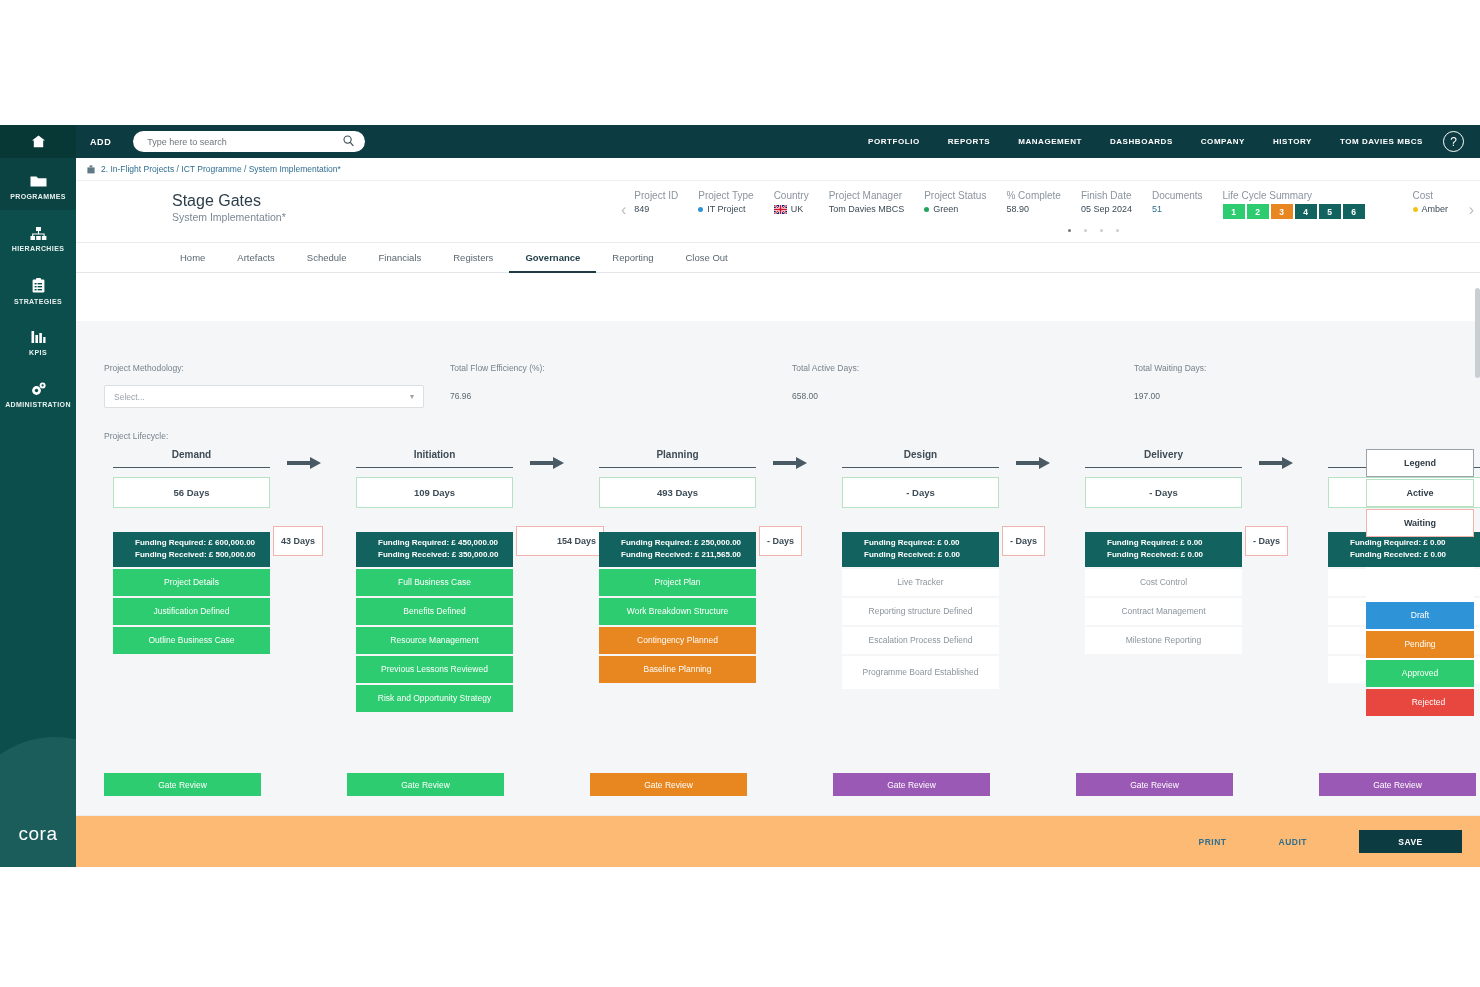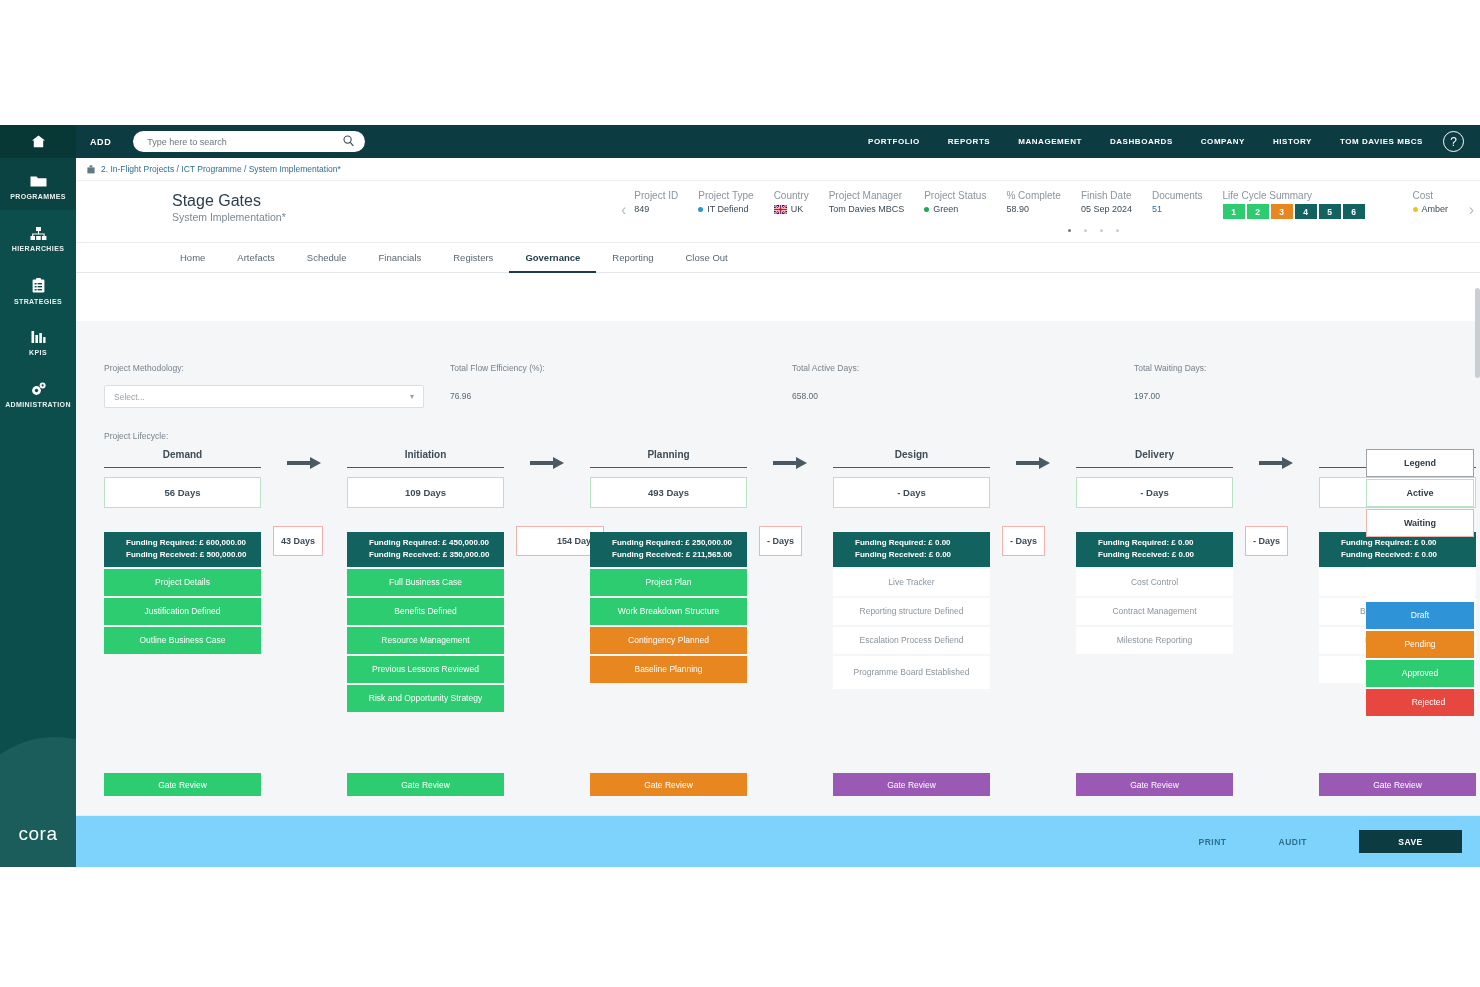--- a/index.html
+++ b/index.html
@@ -120,21 +120,21 @@
     display: flex; align-items: center; padding: 0 9px; font-size: 8.5px; color: #9aa2a9; cursor: pointer;
     position: relative;
   }
   .select .caret { position: absolute; right: 9px; top: 6px; color: #9aa2a9; font-size: 8px; }
 
   .lifecycle-lbl { position: absolute; left: 28px; top: 110px; font-size: 8.5px; color: #77828c; }
 
   .board { position: absolute; left: 28px; top: 128px; width: 1350px; }
 
   .cols { position: relative; }
-  .col { position: absolute; top: 0; width: 157px; }
+  .col { position: absolute; top: 0; width: 157px; margin-left: 9px; }
   .colhead {
     text-align: center; font-size: 10px; font-weight: 700; color: #3d4c57;
     padding-bottom: 7px; border-bottom: 1.5px solid #4a5a64;
   }
   .daybox {
     margin-top: 9px; height: 31px; border: 1px solid #b7e3c4; background: #fff;
     display: flex; align-items: center; justify-content: center;
     font-size: 9.5px; font-weight: 700; color: #3d4c57;
   }
   .arrow { position: absolute; top: 8px; width: 34px; height: 12px; }
@@ -175,21 +175,21 @@
   .lg-list { margin-top: 30px; }
   .lg-item {
     height: 27px; display: flex; align-items: center; justify-content: center;
     font-size: 8.5px; line-height: 10.5px; text-align: center; margin-bottom: 2px; color: #fff;
   }
   .lg-item.two { height: 33px; }
 
   
   .footer {
     position: absolute; left: 76px; bottom: 0; width: 1404px; height: 52px;
-    background: #7dd3fc; border-top: 1px solid #eaecee; display: flex; align-items: center;
+    background: #fdba74; border-top: 1px solid #eaecee; display: flex; align-items: center;
     justify-content: flex-end; padding-right: 18px;
   }
   .foot-link { font-size: 8.5px; color: #2f6f8f; letter-spacing: .5px; font-weight: 700; margin-right: 52px; cursor: pointer; }
   .save-btn {
     width: 103px; height: 23px; background: #0d3b42; color: #fff;
     display: flex; align-items: center; justify-content: center;
     font-size: 8.5px; font-weight: 700; letter-spacing: .5px; cursor: pointer;
   }
   .scrollbar {
     position: absolute; right: 0; top: 163px; width: 5px; height: 90px; background: #c9ced3; border-radius: 3px;
@@ -308,21 +308,21 @@
 
         <div class="meta">
           <div class="k">Project ID</div>
           <div class="v">849</div>
         </div>
 
         <div class="meta">
           <div class="k">Project Type</div>
           <div class="v">
             <span class="dot" style="background:#2f93d8"></span>
-            <span>IT Defiend</span>
+            <span>IT Project</span>
           </div>
         </div>
 
         <div class="meta">
           <div class="k">Country</div>
           <div class="v">
             <svg width="13" height="9" viewBox="0 0 13 9">
               <rect width="13" height="9" fill="#00247d"></rect>
               <path d="M0 0 L13 9 M13 0 L0 9" stroke="#fff" stroke-width="2"></path>
               <path d="M0 0 L13 9 M13 0 L0 9" stroke="#cf142b" stroke-width="1"></path>

